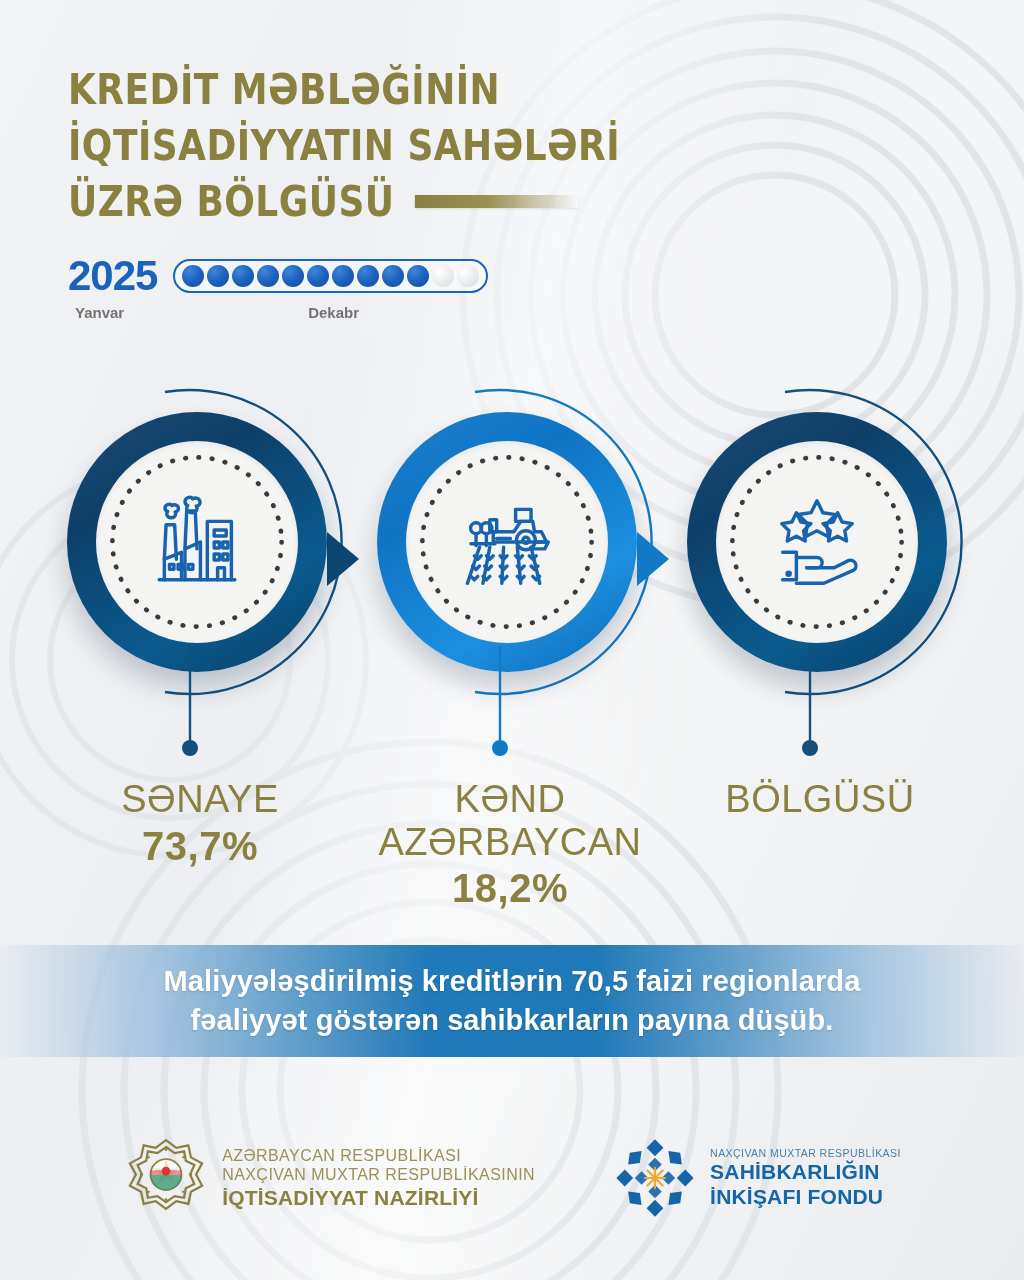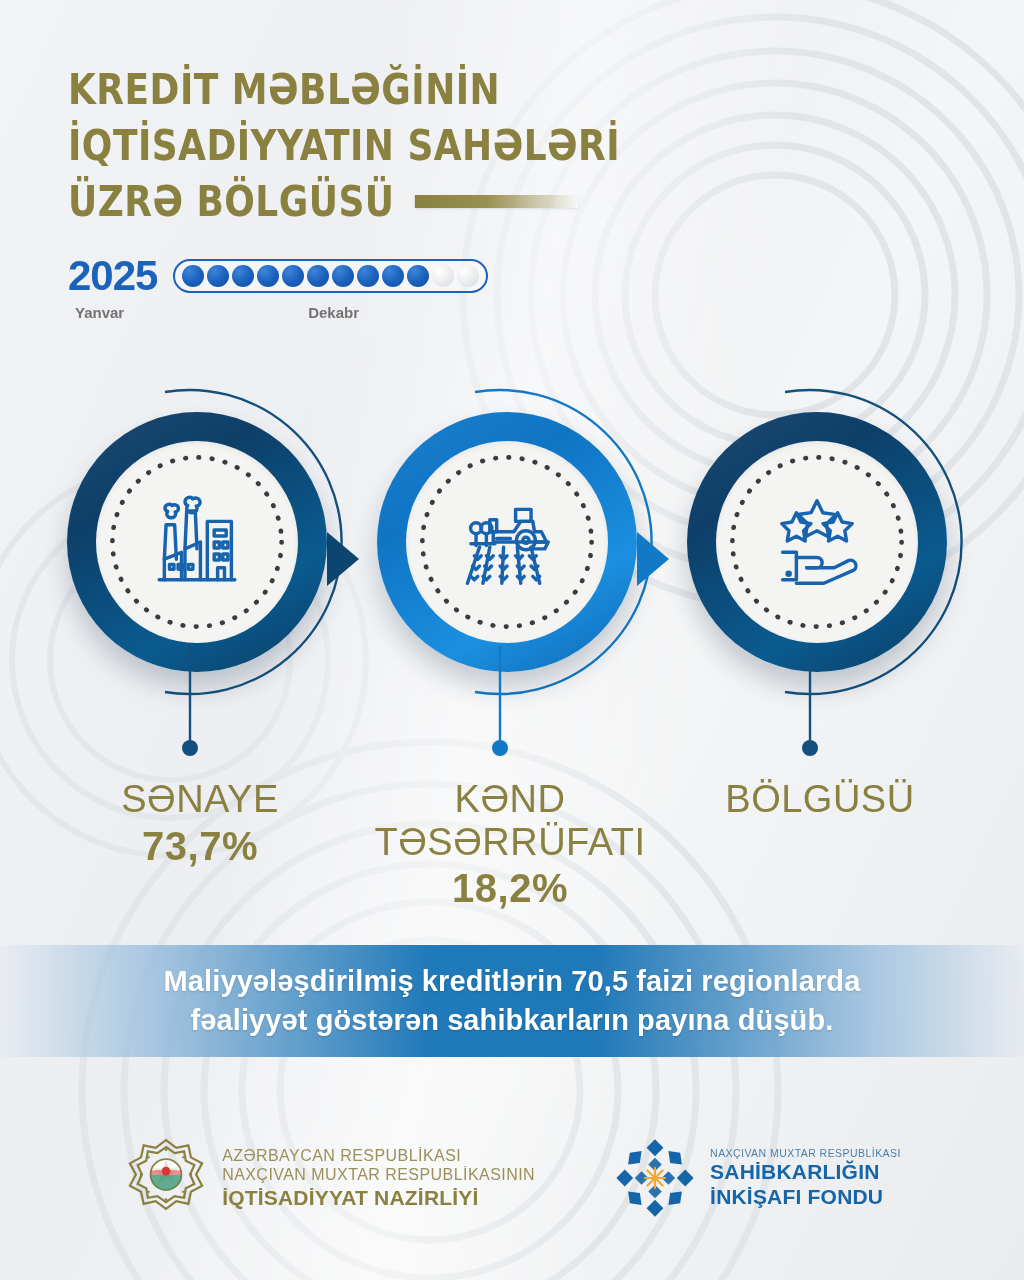--- a/index.html
+++ b/index.html
@@ -282,21 +282,21 @@
   </svg>
 </div>
 
 <div class="labels">
   <div class="lab l1">
     <div class="name">SƏNAYE</div>
     <div class="pct">73,7%</div>
   </div>
   <div class="lab l2">
     <div class="name">KƏND</div>
-    <div class="name">TƏSƏRRÜFATI</div>
+    <div class="name">AZƏRBAYCAN</div>
     <div class="pct">18,2%</div>
   </div>
   <div class="lab l3">
     <div class="name">BÖLGÜSÜ</div>
   </div>
 </div>
 
 <div class="banner">
   <p>
     <span>Maliyyələşdirilmiş kreditlərin 70,5 faizi regionlarda</span><br>

